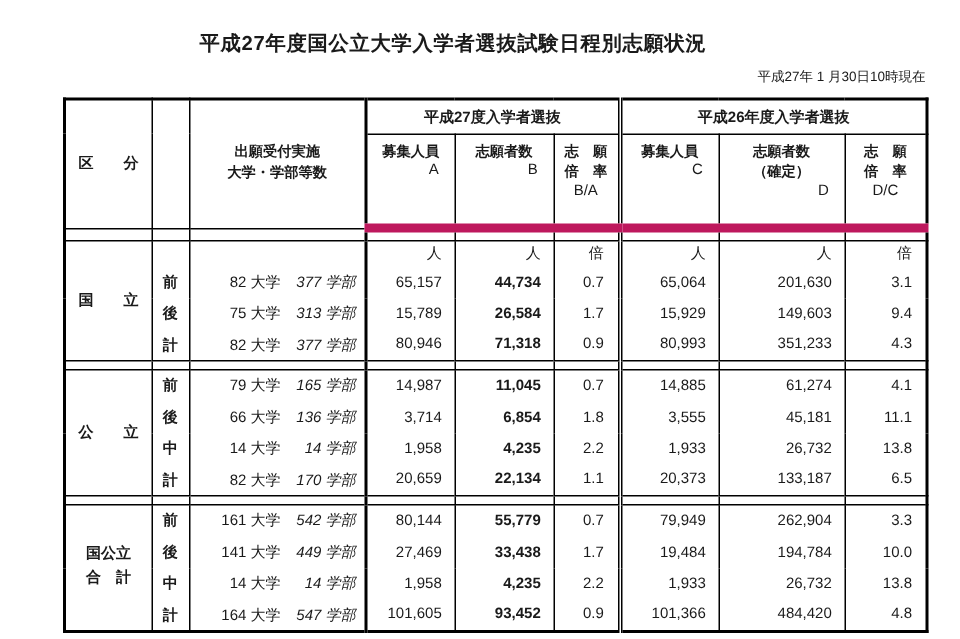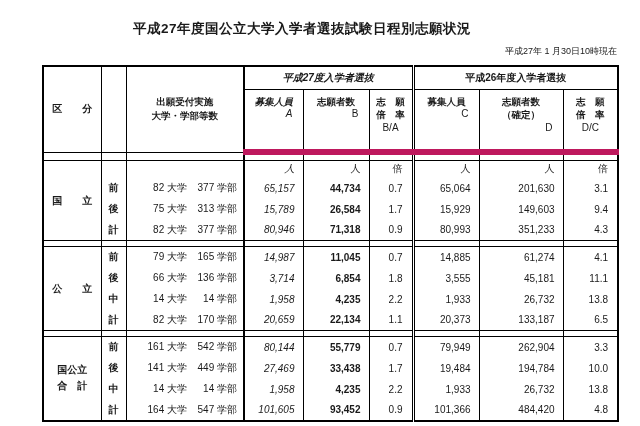--- a/index.html
+++ b/index.html
@@ -36,21 +36,21 @@
   }
   td, th {
     border-left: 1px solid #000;
     border-right: 1px solid #000;
     padding: 0;
     font-weight: 400;
     font-size: 10px;
     vertical-align: middle;
     overflow: hidden;
   }
-  .bl-thick  { border-left: 2px solid #000 !important; font-style: italic; }
+  .bl-thick  { border-left: 2px solid #000 !important; }
   .bl-double { border-left: 3px double #000 !important; }
 
   tr.r-group { height: 23px; }
   tr.r-head  { height: 63px; }
   tr.r-unit  { height: 17px; }
   tr.r-data  { height: 21px; }
   tr.r-spacer td {
     height: 5px;
     border-top: 1.5px solid #000;
     border-bottom: 1.5px solid #000;
@@ -85,21 +85,21 @@
   .hletter.center { align-self: center; }
 
   td.kubun-label { text-align: center; font-weight: 700; font-size: 10px; line-height: 1.6; }
   td.sched { text-align: center; font-weight: 700; font-size: 10px; }
   td.num { text-align: right; padding-right: 8px; font-size: 10px; }
   td.num.ratio { padding-right: 9px; }
   td.num.bold { font-weight: 700; }
 
   .univcell { display: flex; justify-content: flex-end; padding-right: 6px; }
   .univcell .u { width: 58px; text-align: right; }
-  .univcell .f { width: 50px; text-align: right; }
+  .univcell .f { width: 50px; text-align: right; font-style: italic; }
 </style>
 </head>
 <body>
 
 <div class="page">
 
   <div class="title">平成27年度国公立大学入学者選抜試験日程別志願状況</div>
   <div class="datestamp">平成27年 1 月30日10時現在</div>
 
   <table class="main">

